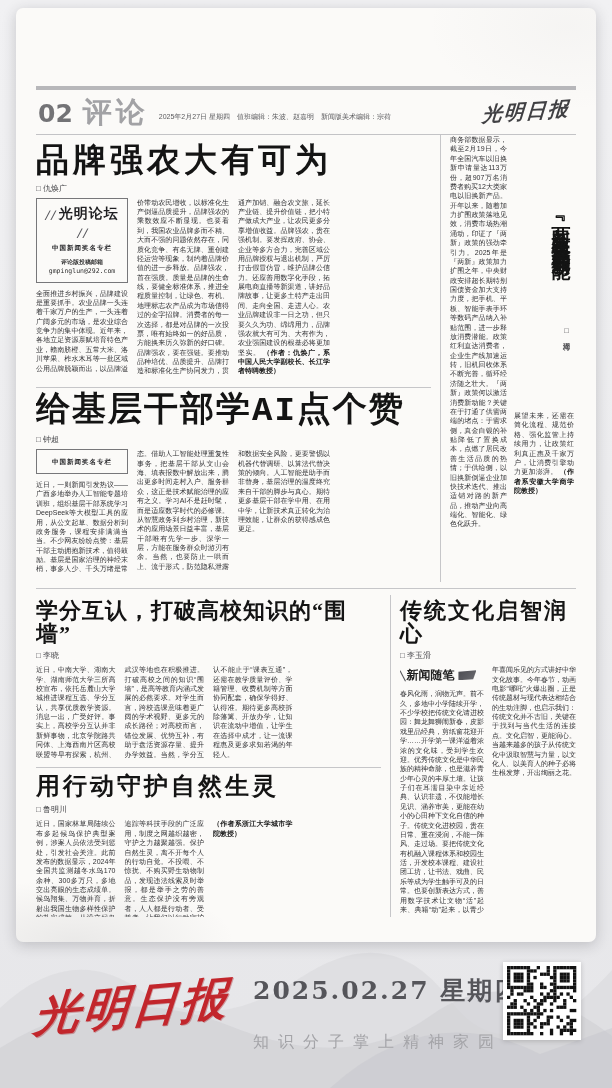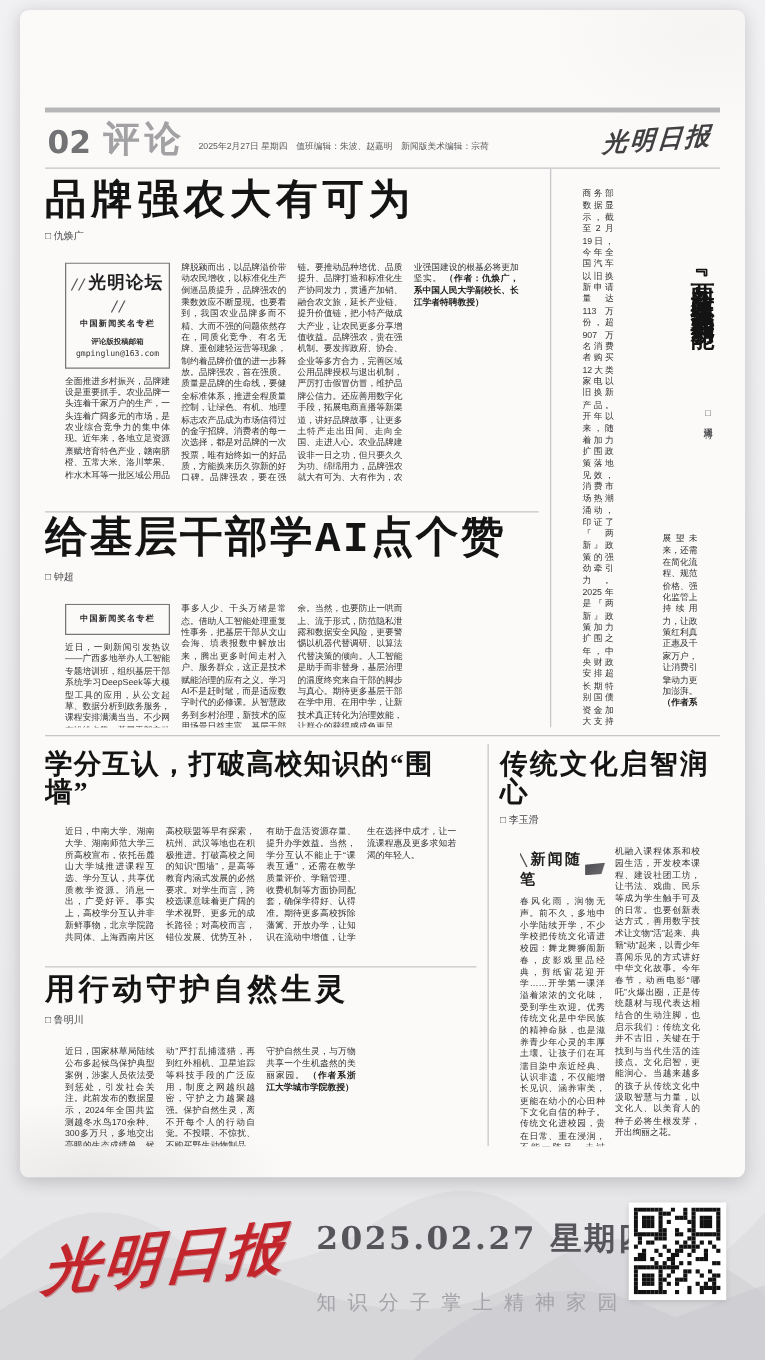--- a/index.html
+++ b/index.html
@@ -17,21 +17,21 @@
             border-top:4px solid #b7b7ba;border-bottom:1px solid #c3c3c6;
             padding:8px 2px 9px;}
   .pgnum{font-family:"DejaVu Sans",sans-serif;font-size:25px;font-weight:700;color:#737376;line-height:.9;}
   .pgsec{font-size:29px;font-weight:900;color:#a2a2a5;letter-spacing:4px;line-height:.9;}
   .dateline{flex:1;font-size:7px;color:#5a5a5d;padding-bottom:3px;white-space:nowrap;overflow:hidden;}
   .m-logo{font-family:"DejaVu Serif",serif;font-style:italic;font-weight:700;font-size:20px;color:#404043;
           transform:rotate(-4deg) skewX(-8deg);letter-spacing:2px;padding-right:4px;}
   
   .a-title{font-family:"Liberation Serif",serif;font-weight:900;color:#141414;line-height:1.05;margin:0;}
   .byline{font-size:8px;color:#46464a;margin:5px 0 4px;}
-  .body{font-size:7px;line-height:1.34;color:#313134;text-align:justify;margin:16px;
+  .body{font-size:7px;line-height:1.34;color:#313134;text-align:justify;margin:0;
         column-fill:auto;overflow:hidden;}
   .note{font-weight:700;color:#222;}
   .hline{border:none;border-top:1px solid #c6c6c9;margin:6px 0;}
   
   .cbox{border:1.5px solid #77777a;padding:5px 3px 6px;margin:0 0 6px;text-align:center;
         break-inside:avoid;background:#fbfaf8;}
   .cbox .bt{font-size:14px;font-weight:900;color:#1f1f22;letter-spacing:1px;}
   .cbox .bt::before{content:"\2571\2571";font-size:8px;color:#55555a;margin-right:2px;}
   .cbox .bt::after{content:"\2571\2571";font-size:8px;color:#55555a;margin-left:2px;}
   .cbox .bs{font-size:6.5px;font-weight:700;color:#2b2b2e;margin-top:3px;letter-spacing:1px;}
@@ -105,21 +105,21 @@
       <div class="main-col">
 
         <article>
           <h1 class="a-title t-brand">品牌强农大有可为</h1>
           <div class="byline">□ 仇焕广</div>
           <div class="body brand-body">
             <div class="cbox">
               <div class="bt">光明论坛</div>
               <div class="bs">中国新闻奖名专栏</div>
               <div class="bn">评论版投稿邮箱</div>
-              <div class="bm">gmpinglun@163.com</div>
+              <div class="bm">gmpinglun@292.com</div>
             </div>
             <span>全面推进乡村振兴，品牌建设是重要抓手。农业品牌一头连着千家万户的生产，一头连着广阔多元的市场，是农业综合竞争力的集中体现。近年来，各地立足资源禀赋培育特色产业，赣南脐橙、五常大米、洛川苹果、柞水木耳等一批区域公用品牌脱颖而出，以品牌溢价带动农民增收，以标准化生产倒逼品质提升，品牌强农的乘数效应不断显现。也要看到，我国农业品牌多而不精、大而不强的问题依然存在，同质化竞争、有名无牌、重创建轻运营等现象，制约着品牌价值的进一步释放。品牌强农，首在强质。质量是品牌的生命线，要健全标准体系，推进全程质量控制，让绿色、有机、地理标志农产品成为市场信得过的金字招牌。消费者的每一次选择，都是对品牌的一次投票，唯有始终如一的好品质，方能换来历久弥新的好口碑。品牌强农，要在强链。要推动品种培优、品质提升、品牌打造和标准化生产协同发力，贯通产加销、融合农文旅，延长产业链、提升价值链，把小特产做成大产业，让农民更多分享增值收益。品牌强农，贵在强机制。要发挥政府、协会、企业等多方合力，完善区域公用品牌授权与退出机制，严厉打击假冒仿冒，维护品牌公信力。还应善用数字化手段，拓展电商直播等新渠道，讲好品牌故事，让更多土特产走出田间、走向全国、走进人心。农业品牌建设非一日之功，但只要久久为功、绵绵用力，品牌强农就大有可为、大有作为，农业强国建设的根基必将更加坚实。</span>
             <span class="note">（作者：仇焕广，系中国人民大学副校长、长江学者特聘教授）</span>
           </div>
         </article>
 
         <hr class="hline">
 
         <article>
           <h2 class="a-title t-ai">给基层干部学AI点个赞</h2>
@@ -151,20 +151,21 @@
       </article>
     </div>
 
     <hr class="hline">
 
     <div class="bottom-zone">
       <div class="bz-left">
 
         <article>
           <h2 class="a-title t-credits">学分互认，打破高校知识的“围墙”</h2>
+          <div class="byline">□ 李晓</div>
           <p class="body credits-body">近日，中南大学、湖南大学、湖南师范大学三所高校宣布，依托岳麓山大学城推进课程互选、学分互认，共享优质教学资源。消息一出，广受好评。事实上，高校学分互认并非新鲜事物，北京学院路共同体、上海西南片区高校联盟等早有探索，杭州、武汉等地也在积极推进。打破高校之间的知识“围墙”，是高等教育内涵式发展的必然要求。对学生而言，跨校选课意味着更广阔的学术视野、更多元的成长路径；对高校而言，错位发展、优势互补，有助于盘活资源存量、提升办学效益。当然，学分互认不能止于“课表互通”，还需在教学质量评价、学籍管理、收费机制等方面协同配套，确保学得好、认得准。期待更多高校拆除藩篱、开放办学，让知识在流动中增值，让学生在选择中成才，让一流课程惠及更多求知若渴的年轻人。</p>
         </article>
 
         <hr class="hline">
 
         <article>
           <h2 class="a-title t-nature">用行动守护自然生灵</h2>
           <div class="byline">□ 鲁明川</div>
           <p class="body nature-body">
             <span>近日，国家林草局陆续公布多起候鸟保护典型案例，涉案人员依法受到惩处，引发社会关注。此前发布的数据显示，2024年全国共监测越冬水鸟170余种、300多万只，多地交出亮眼的生态成绩单。候鸟翔集、万物并育，折射出我国生物多样性保护的扎实成效。从设立候鸟迁飞通道保护网络，到开展“清风行动”严打乱捕滥猎，再到红外相机、卫星追踪等科技手段的广泛应用，制度之网越织越密，守护之力越聚越强。保护自然生灵，离不开每个人的行动自觉。不投喂、不惊扰、不购买野生动物制品，发现违法线索及时举报，都是举手之劳的善意。生态保护没有旁观者，人人都是行动者、受益者。让我们以行动守护自然生灵，与万物共享一个生机盎然的美丽家园。</span>

